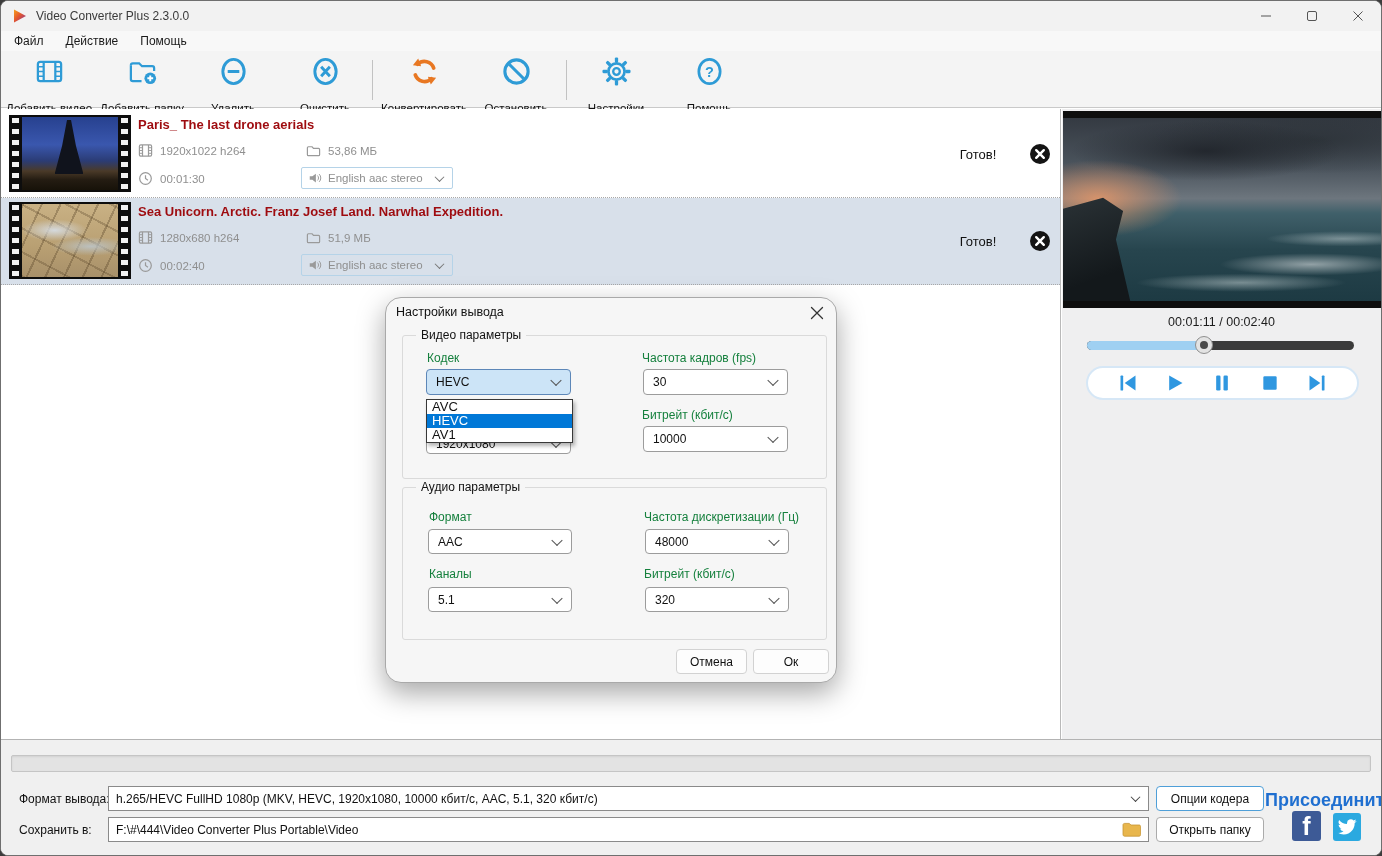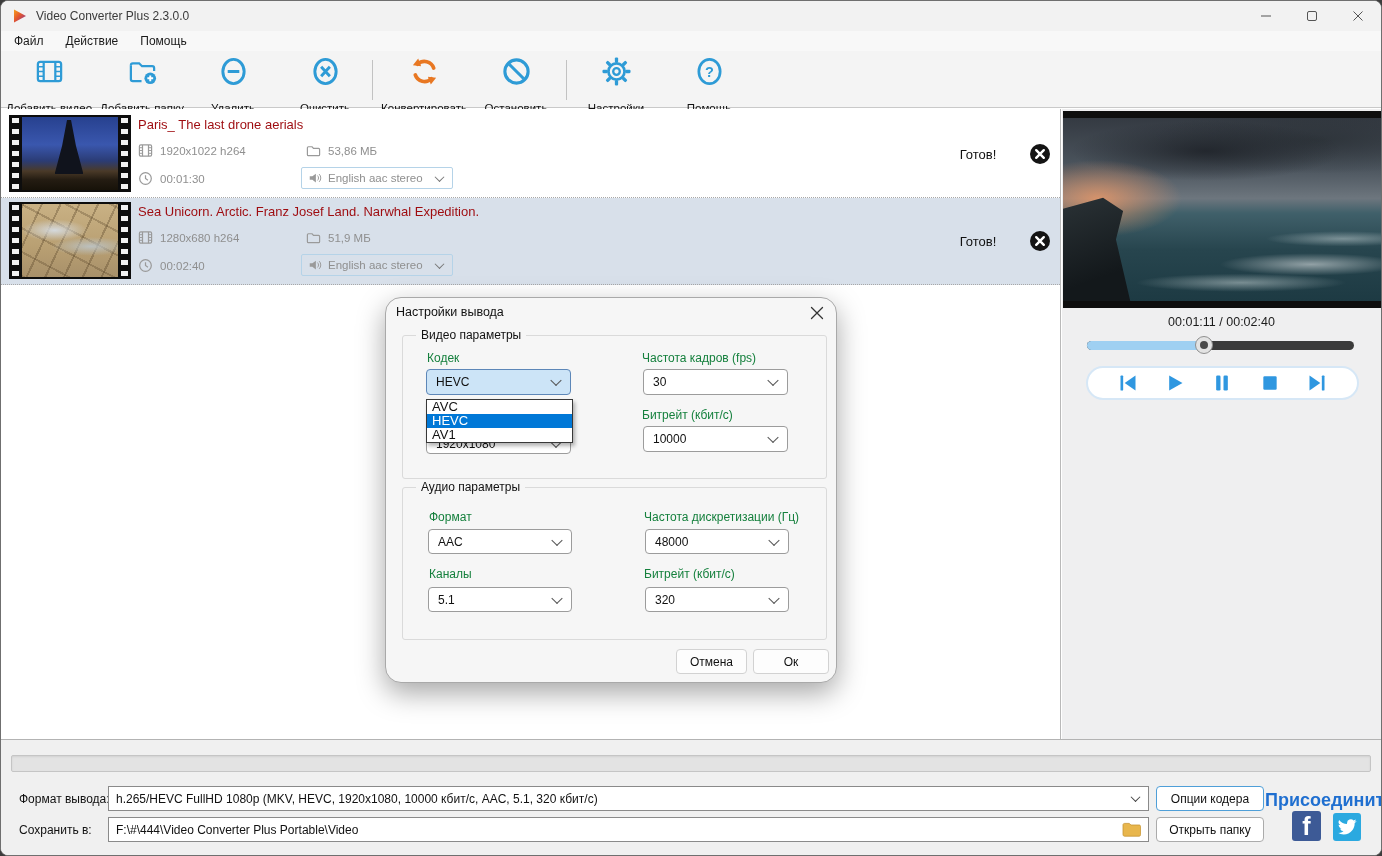--- a/index.html
+++ b/index.html
@@ -36,21 +36,21 @@
   .holes.l { left:3px; } .holes.r { right:3px; }
   .thumb-img { position:absolute; left:13px; right:13px; top:2px; bottom:2px; overflow:hidden; }
   .img-paris { background:linear-gradient(180deg,#27418f 0%,#3a57ae 38%,#2b3c75 60%,#4a3a28 74%,#241c12 86%,#171209 100%); }
   .tower { position:absolute; left:34%; top:4%; width:30%; height:74%; background:#10131c; clip-path:polygon(43% 0,57% 0,74% 48%,100% 100%,0 100%,26% 48%); }
   .img-mud { background:
     radial-gradient(ellipse 46px 15px at 34% 36%, rgba(214,220,226,.95), transparent 72%),
     radial-gradient(ellipse 56px 13px at 72% 58%, rgba(188,198,204,.85), transparent 72%),
     repeating-linear-gradient(115deg, rgba(88,68,40,.35) 0 2px, transparent 2px 17px),
     repeating-linear-gradient(28deg, rgba(88,68,40,.3) 0 2px, transparent 2px 21px),
     linear-gradient(180deg,#c9b184,#b89f72 60%,#a8906a); }
-  .row-title { position:absolute; left:137px; top:6px; font-size:13px; font-weight:normal; color:#9e0b0f; white-space:nowrap; }
+  .row-title { position:absolute; left:137px; top:6px; font-size:13px; font-weight:bold; color:#9e0b0f; white-space:nowrap; }
   .meta { position:absolute; display:flex; align-items:center; gap:7px; font-size:11.5px; color:#8f8f8f; }
   .meta svg { width:15px; height:15px; }
   .m-res { left:137px; top:32px; } .m-size { left:305px; top:32px; }
   .m-dur { left:137px; top:60px; }
   .audio-combo { position:absolute; left:300px; top:56px; width:152px; height:22px; border:1px solid #b5d3e8; border-radius:2px; display:flex; align-items:center; gap:6px; padding:8px 6px; font-size:11.5px; color:#8f8f8f; }
   .audio-combo svg { width:14px; height:14px; flex:0 0 auto; }
   .chev { width:7px; height:7px; border-right:1.4px solid #666; border-bottom:1.4px solid #666; transform:rotate(45deg) translate(-1px,-1px); flex:0 0 auto; }
   .audio-combo .chev { margin-left:auto; margin-right:3px; border-color:#777; }
   .status { position:absolute; left:948px; top:36px; width:58px; text-align:center; font-size:13px; color:#111; }
   .row-close { position:absolute; left:1028px; top:32px; width:22px; height:22px; }

